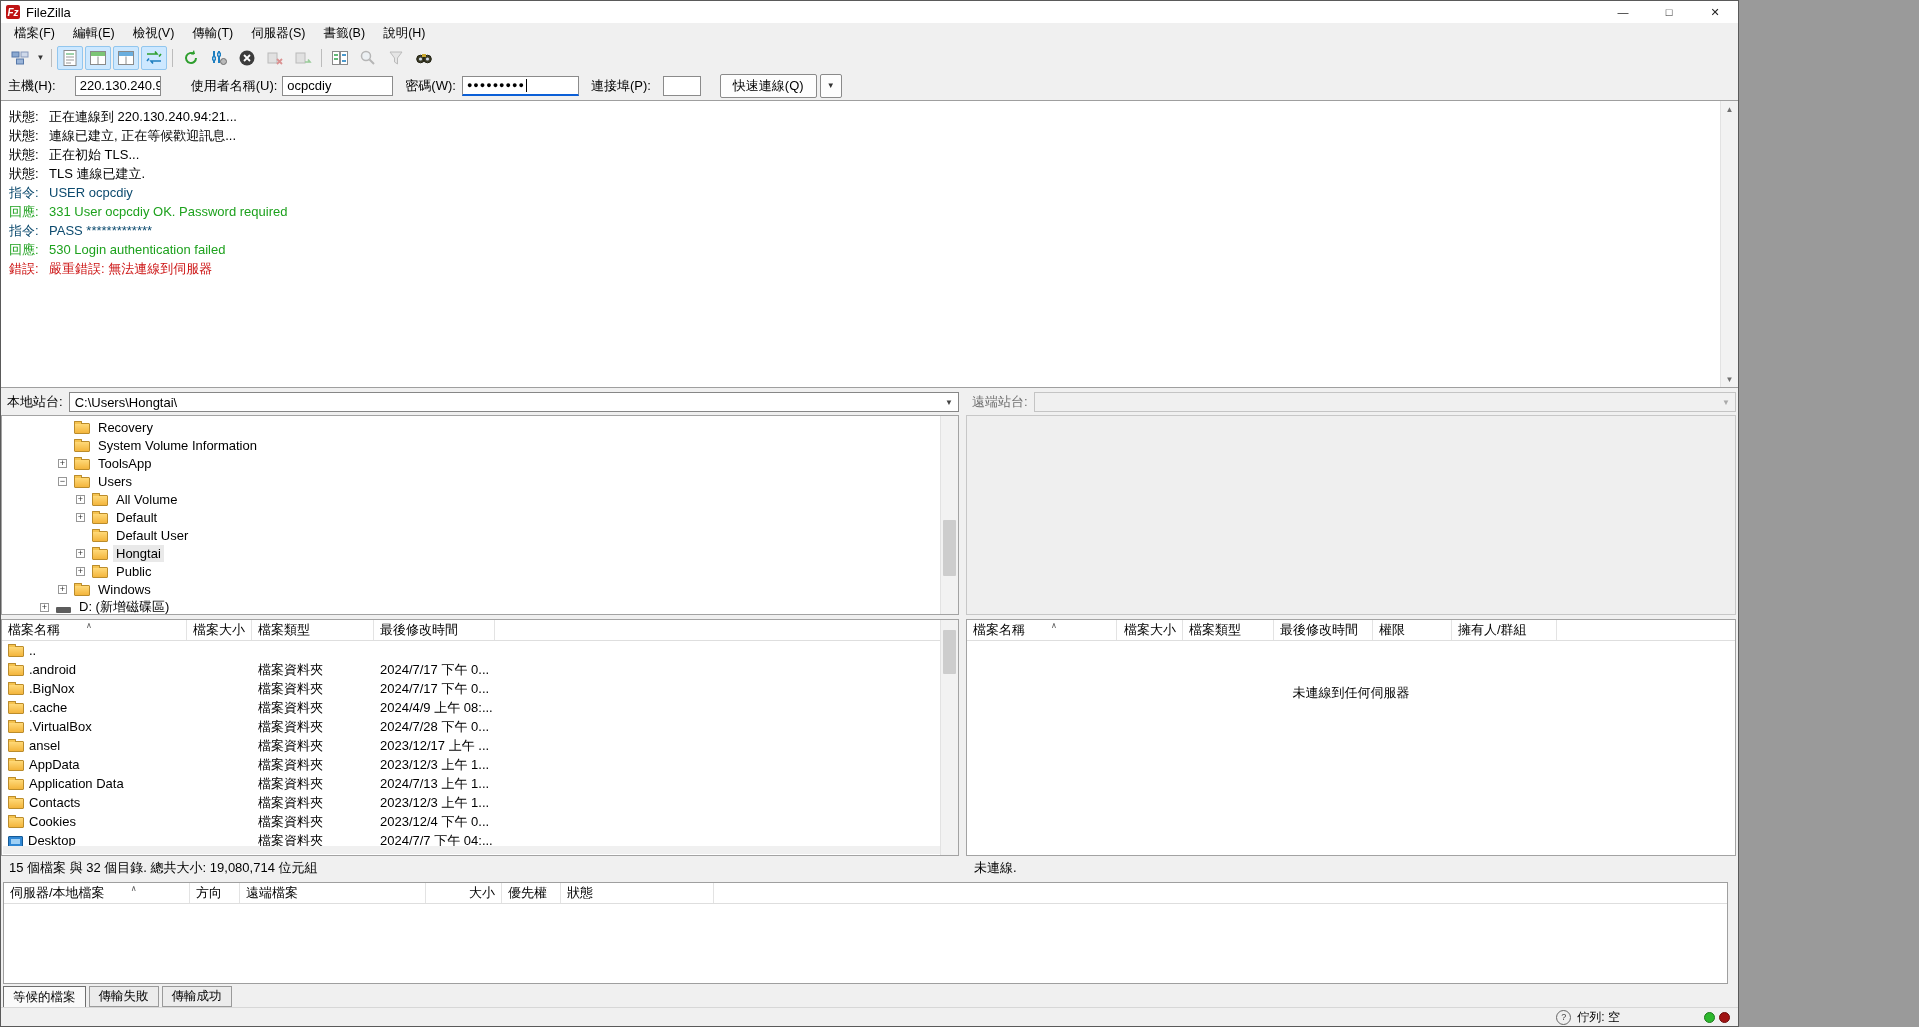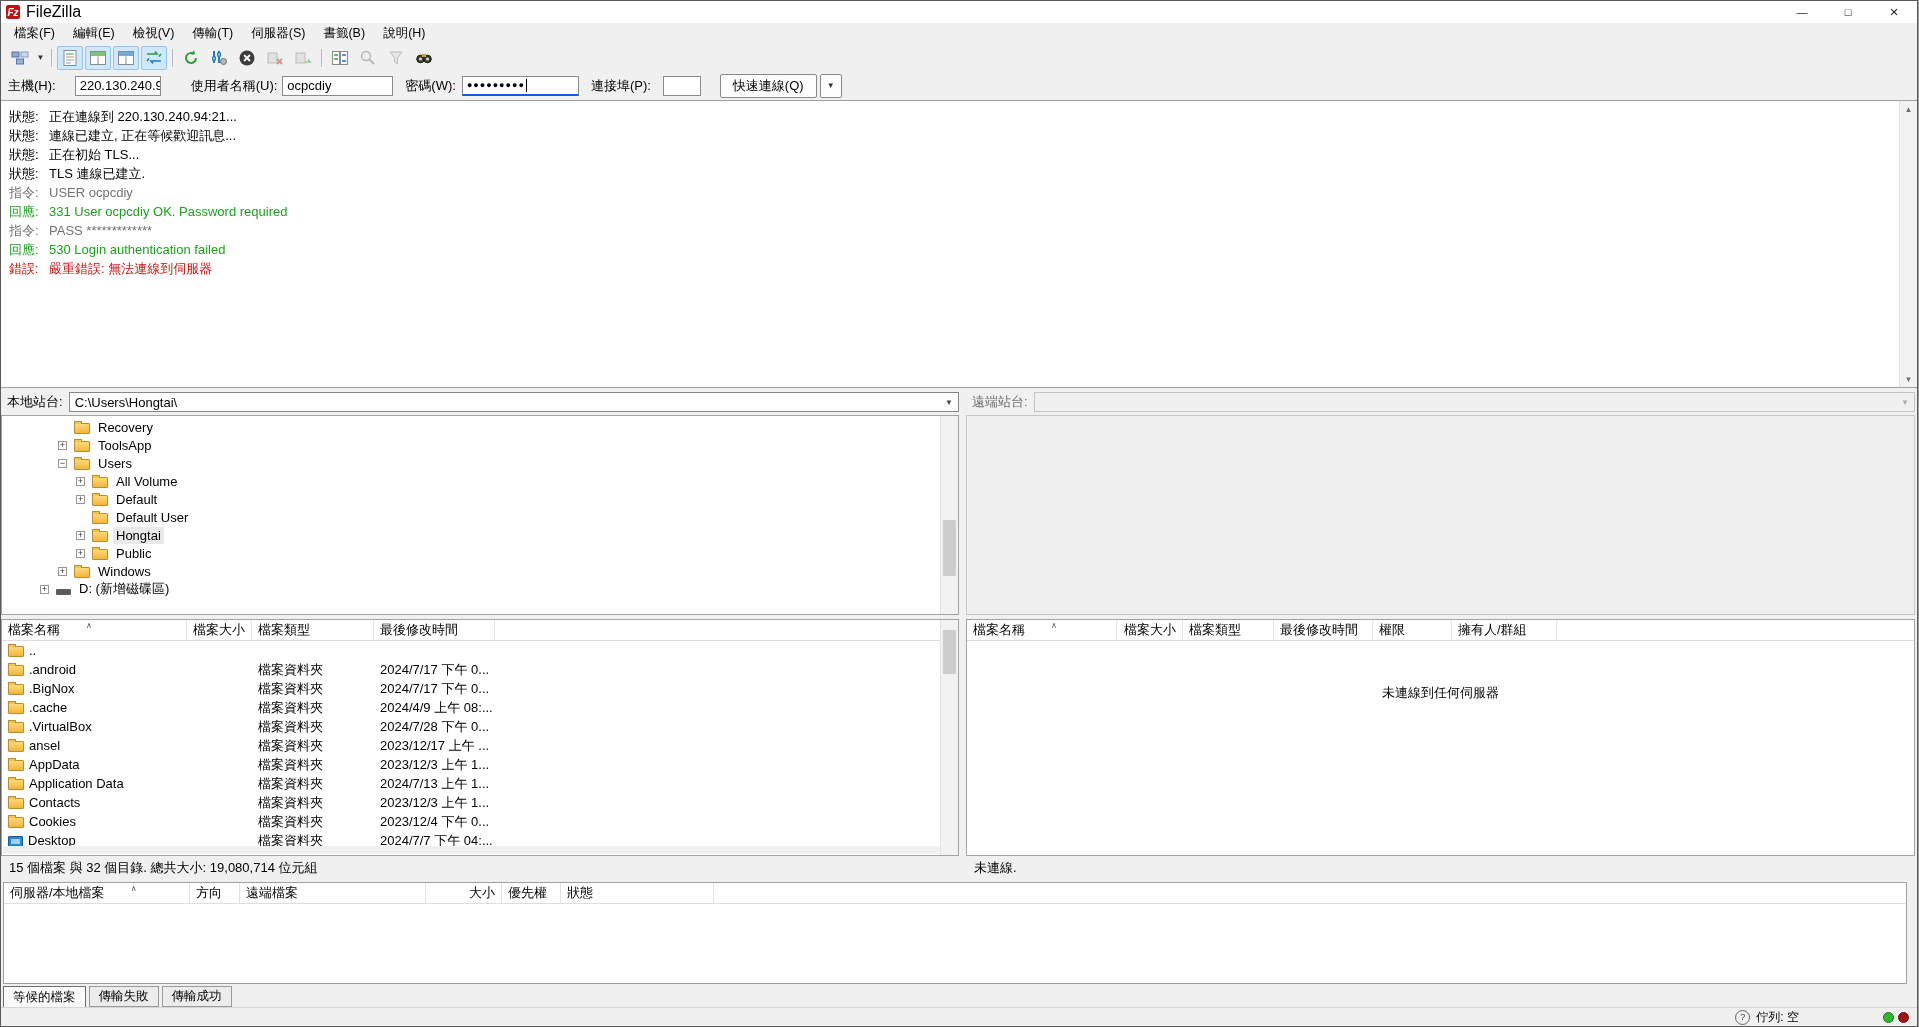--- a/index.html
+++ b/index.html
@@ -1,23 +1,23 @@
 <!DOCTYPE html>
 <html><head>
 <meta charset="utf-8">
 <style>
   html,body{margin:0;padding:0;background:#9a9a9a;}
-  .app{position:relative;width:1918px;height:1027px;background:#f0f0f0;overflow:hidden;
+  .app{position:relative;width:1739px;height:1027px;background:#f0f0f0;overflow:hidden;
        font-family:"Liberation Sans","DejaVu Sans",sans-serif;font-size:13px;color:#000;
        border:1px solid #5a5a5a;box-sizing:border-box;}
   
   .titlebar{position:absolute;top:0;left:0;right:0;height:22px;background:#fff;display:flex;align-items:center;}
   .fz-logo{width:14px;height:14px;background:#bf1313;color:#fff;font-weight:bold;font-style:italic;
            font-size:10px;display:flex;align-items:center;justify-content:center;margin:0 6px 0 5px;border-radius:2px;flex:none;}
-  .title-text{font-size:16px;}
+  .title-text{font-size:13px;}
   .win-controls{margin-left:auto;display:flex;height:100%;}
   .win-btn{width:46px;display:flex;align-items:center;justify-content:center;font-size:11px;color:#222;}
   
   .menubar{position:absolute;top:22px;left:0;right:0;height:21px;background:#f0f0f0;display:flex;align-items:center;padding-left:4px;}
   .menu-item{padding:2px 9px;font-size:12.5px;white-space:nowrap;}
   
   .toolbar{position:absolute;top:43px;left:0;right:0;height:27px;display:flex;align-items:center;padding-left:5px;}
   .tb-btn{width:24px;height:22px;display:flex;align-items:center;justify-content:center;margin:0 1px;
           border:1px solid transparent;border-radius:2px;flex:none;}
   .tb-btn svg{width:18px;height:18px;}
@@ -37,21 +37,21 @@
   .qc-dd{width:20px;height:22px;border:1px solid #8a8a8a;border-radius:2px;background:#fdfdfd;display:flex;
          align-items:center;justify-content:center;font-size:8px;color:#333;}
   
   .log{position:absolute;top:99px;left:0;right:0;height:288px;background:#fff;border-top:1px solid #9f9f9f;
        border-bottom:1px solid #9f9f9f;box-sizing:border-box;overflow:hidden;}
   .log-lines{padding-top:6px;}
   .log-row{display:flex;height:19px;align-items:center;padding-left:8px;white-space:nowrap;}
   .log-prefix{width:34px;flex:none;}
   .log-text{margin-left:6px;}
   .log-row.status{color:#000;}
-  .log-row.command{color:#737373;}
+  .log-row.command{color:#0c4a6e;}
   .log-row.response{color:#1da11d;}
   .log-row.error{color:#cc1111;}
   .sb-v{position:absolute;right:0;top:0;bottom:0;width:17px;background:#f2f2f2;border-left:1px solid #e2e2e2;}
   .sb-arrow{position:absolute;left:0;right:0;height:16px;display:flex;align-items:center;justify-content:center;
             font-size:8px;color:#707070;}
   .sb-thumb{position:absolute;left:2px;right:2px;background:#cdcdcd;border-radius:1px;}
   
   .sitebar{position:absolute;top:390px;height:22px;display:flex;align-items:center;}
   .sitebar-local{left:0;width:958px;}
   .sitebar-remote{left:965px;right:2px;}
@@ -333,20 +333,25 @@
   </div>
 
   <div class="tree-panel">
     <div class="tree-rows" id="tree-rows">
         <div class="tree-row" style="padding-left: 56px;">
           <span class="expander-spacer"></span>
           <span class="icn-folder"></span>
           <span class="tree-label">Recovery</span>
         </div>
         <div class="tree-row" style="padding-left: 56px;">
+          <span class="expander-spacer"></span>
+          <span class="icn-folder"></span>
+          <span class="tree-label">System Volume Information</span>
+        </div>
+        <div class="tree-row" style="padding-left: 56px;">
           <span class="expander">+</span>
           <span class="icn-folder"></span>
           <span class="tree-label">ToolsApp</span>
         </div>
         <div class="tree-row" style="padding-left: 56px;">
           <span class="expander">−</span>
           <span class="icn-folder"></span>
           <span class="tree-label">Users</span>
         </div>
         <div class="tree-row" style="padding-left: 74px;">

